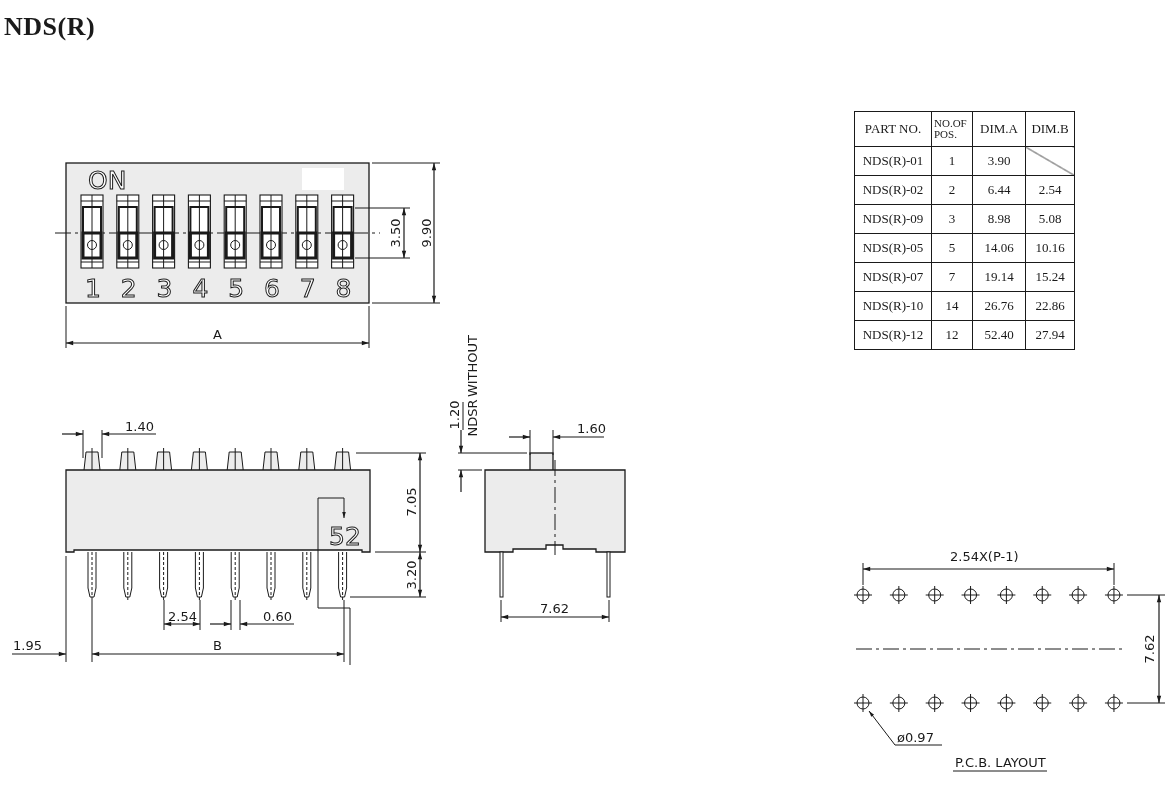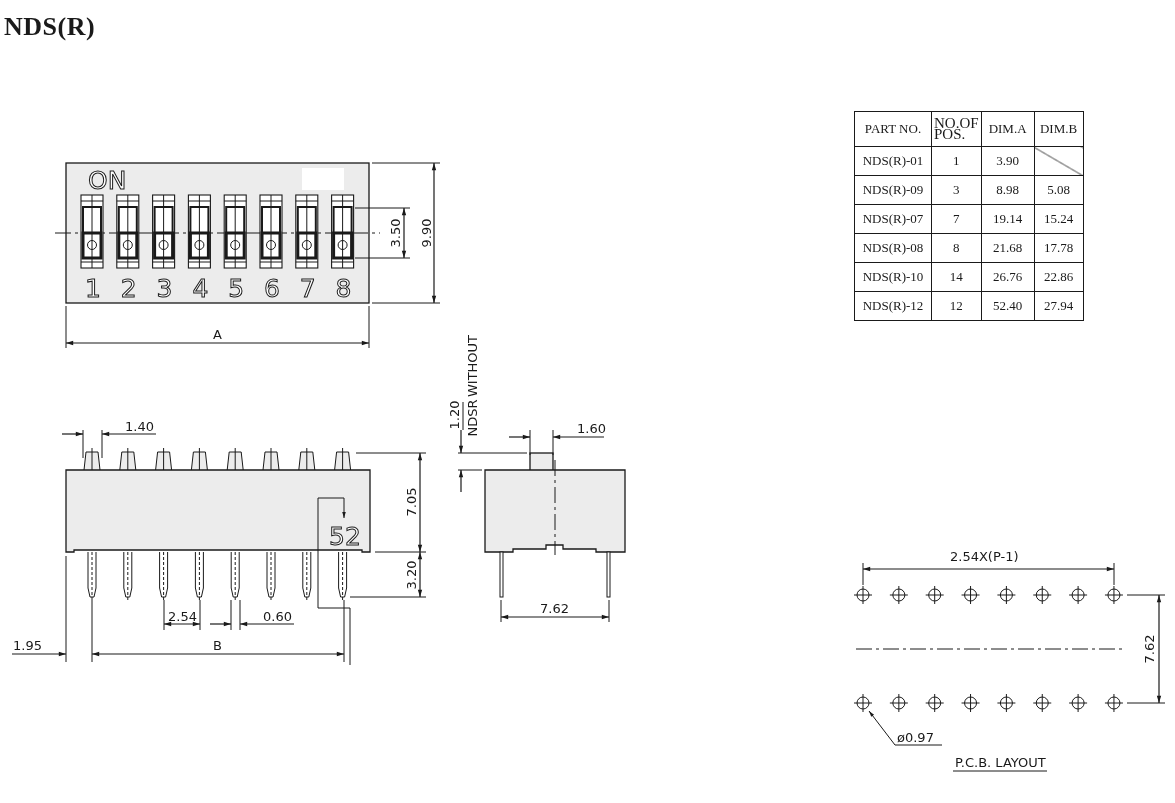--- a/index.html
+++ b/index.html
@@ -12,21 +12,21 @@
   .thin { stroke: #1a1a1a; stroke-width: 1; fill: none; }
   .body { fill: #ececec; stroke: #1a1a1a; stroke-width: 1.3; }
   .dash { stroke: #1a1a1a; stroke-width: 1; stroke-dasharray: 16 4 3 4; fill: none; }
   .dim { font-family: "DejaVu Sans", sans-serif; font-size: 13px; fill: #1a1a1a; }
   .big { font-family: "DejaVu Sans", sans-serif; font-size: 25px; fill: #ffffff; stroke: #1a1a1a; stroke-width: 1; }
   #spec-table { position: absolute; left: 854px; top: 80px; border-collapse: collapse;
                 font-family: Liberation Serif, serif; font-size: 13px; margin-top: 31px; }
   #spec-table td, #spec-table th { border: 1.3px solid #1a1a1a; text-align: center; font-weight: normal;
                 padding: 0 3px; height: 28px; }
   #spec-table th { height: 34px; }
-  #spec-table th.pos { font-size: 15px; line-height: 11px; text-align: left; padding: 0 2px; }
+  #spec-table th.pos { font-size: 11px; line-height: 11px; text-align: left; padding: 0 2px; }
   .diag { background: linear-gradient(to top right, transparent calc(50% - 0.7px), #1a1a1a, transparent calc(50% + 0.7px)); }
 </style>
 </head>
 <body>
 
 <div id="title">NDS(R)</div>
 
 <svg width="1175" height="803" xmlns="http://www.w3.org/2000/svg">
   <defs>
     <marker id="ar" viewBox="0 0 10 10" refX="10" refY="5" markerWidth="9" markerHeight="6" orient="auto-start-reverse">
@@ -352,38 +352,44 @@
     </tr>
   </thead>
   <tbody id="tbody">
       <tr>
         <td>NDS(R)-01</td>
         <td>1</td>
         <td>3.90</td>
         <td class="diag"></td>
       </tr>
       <tr>
+        <td>NDS(R)-02</td>
+        <td>2</td>
+        <td>6.44</td>
+        <td>2.54</td>
+      </tr>
+      <tr>
         <td>NDS(R)-09</td>
         <td>3</td>
         <td>8.98</td>
         <td>5.08</td>
       </tr>
       <tr>
+        <td>NDS(R)-05</td>
+        <td>5</td>
+        <td>14.06</td>
+        <td>10.16</td>
+      </tr>
+      <tr>
         <td>NDS(R)-07</td>
         <td>7</td>
         <td>19.14</td>
         <td>15.24</td>
       </tr>
       <tr>
-        <td>NDS(R)-08</td>
-        <td>8</td>
-        <td>21.68</td>
-        <td>17.78</td>
-      </tr>
-      <tr>
         <td>NDS(R)-10</td>
         <td>14</td>
         <td>26.76</td>
         <td>22.86</td>
       </tr>
       <tr>
         <td>NDS(R)-12</td>
         <td>12</td>
         <td>52.40</td>
         <td>27.94</td>

